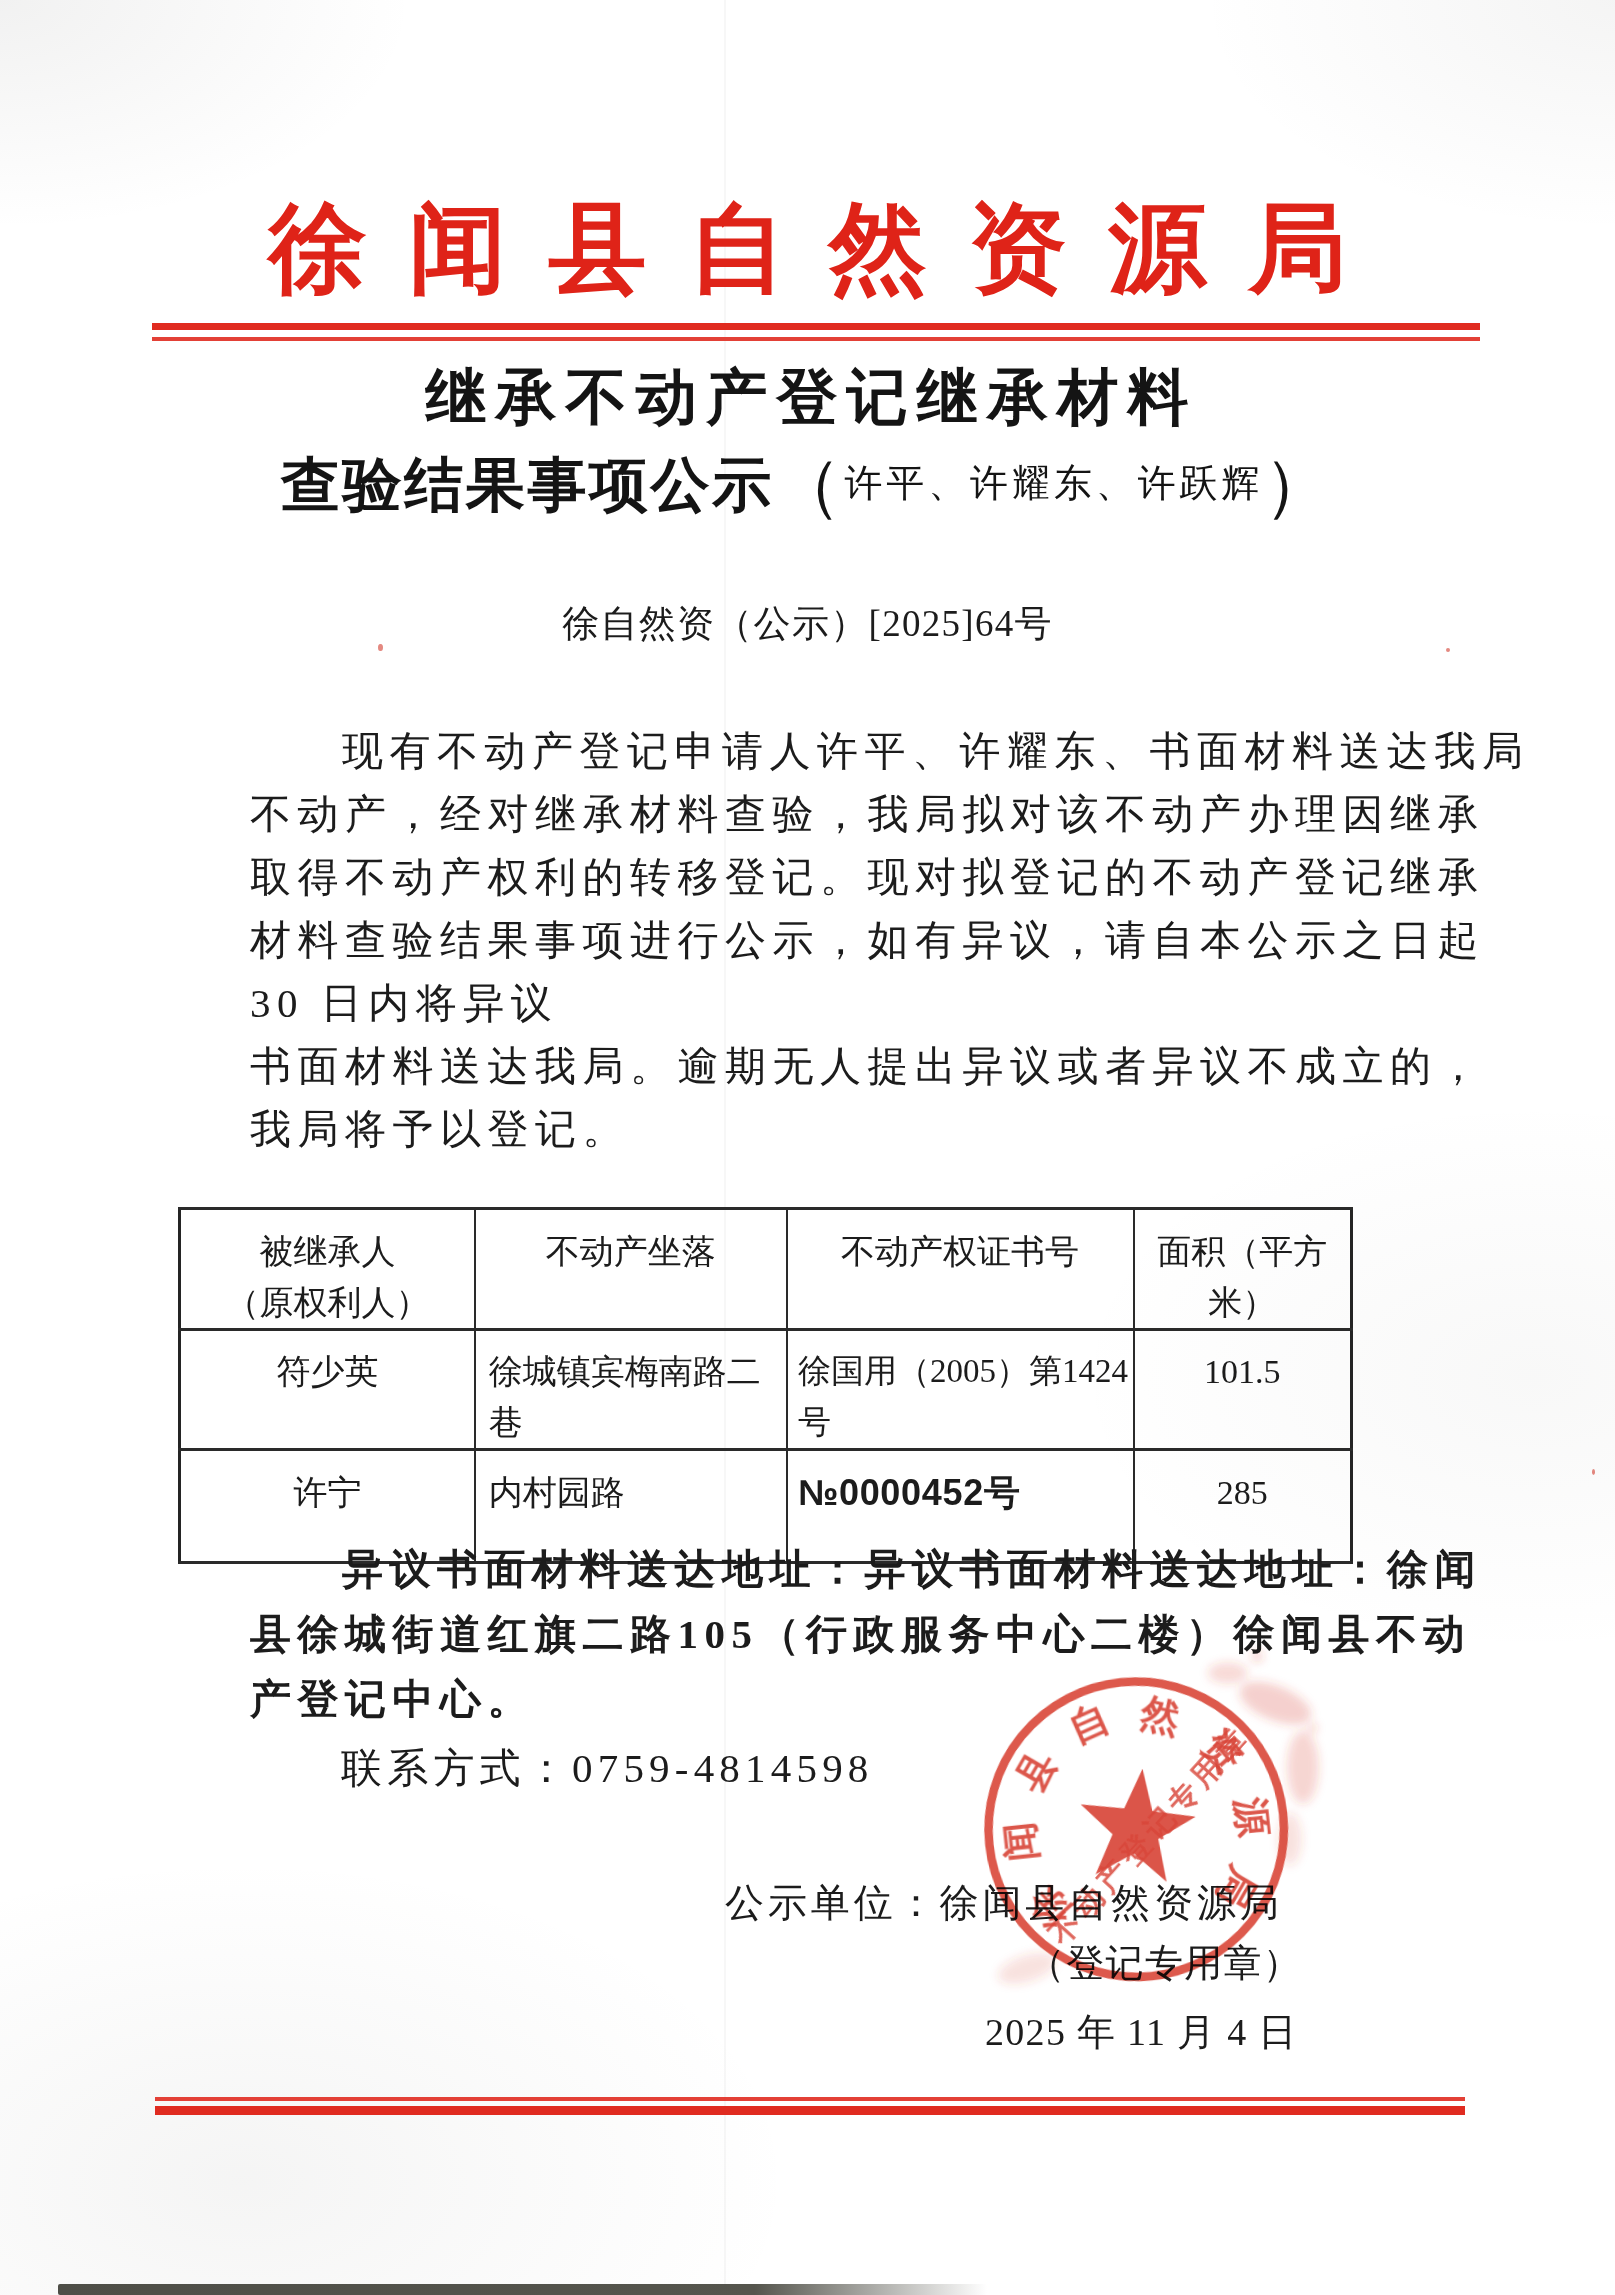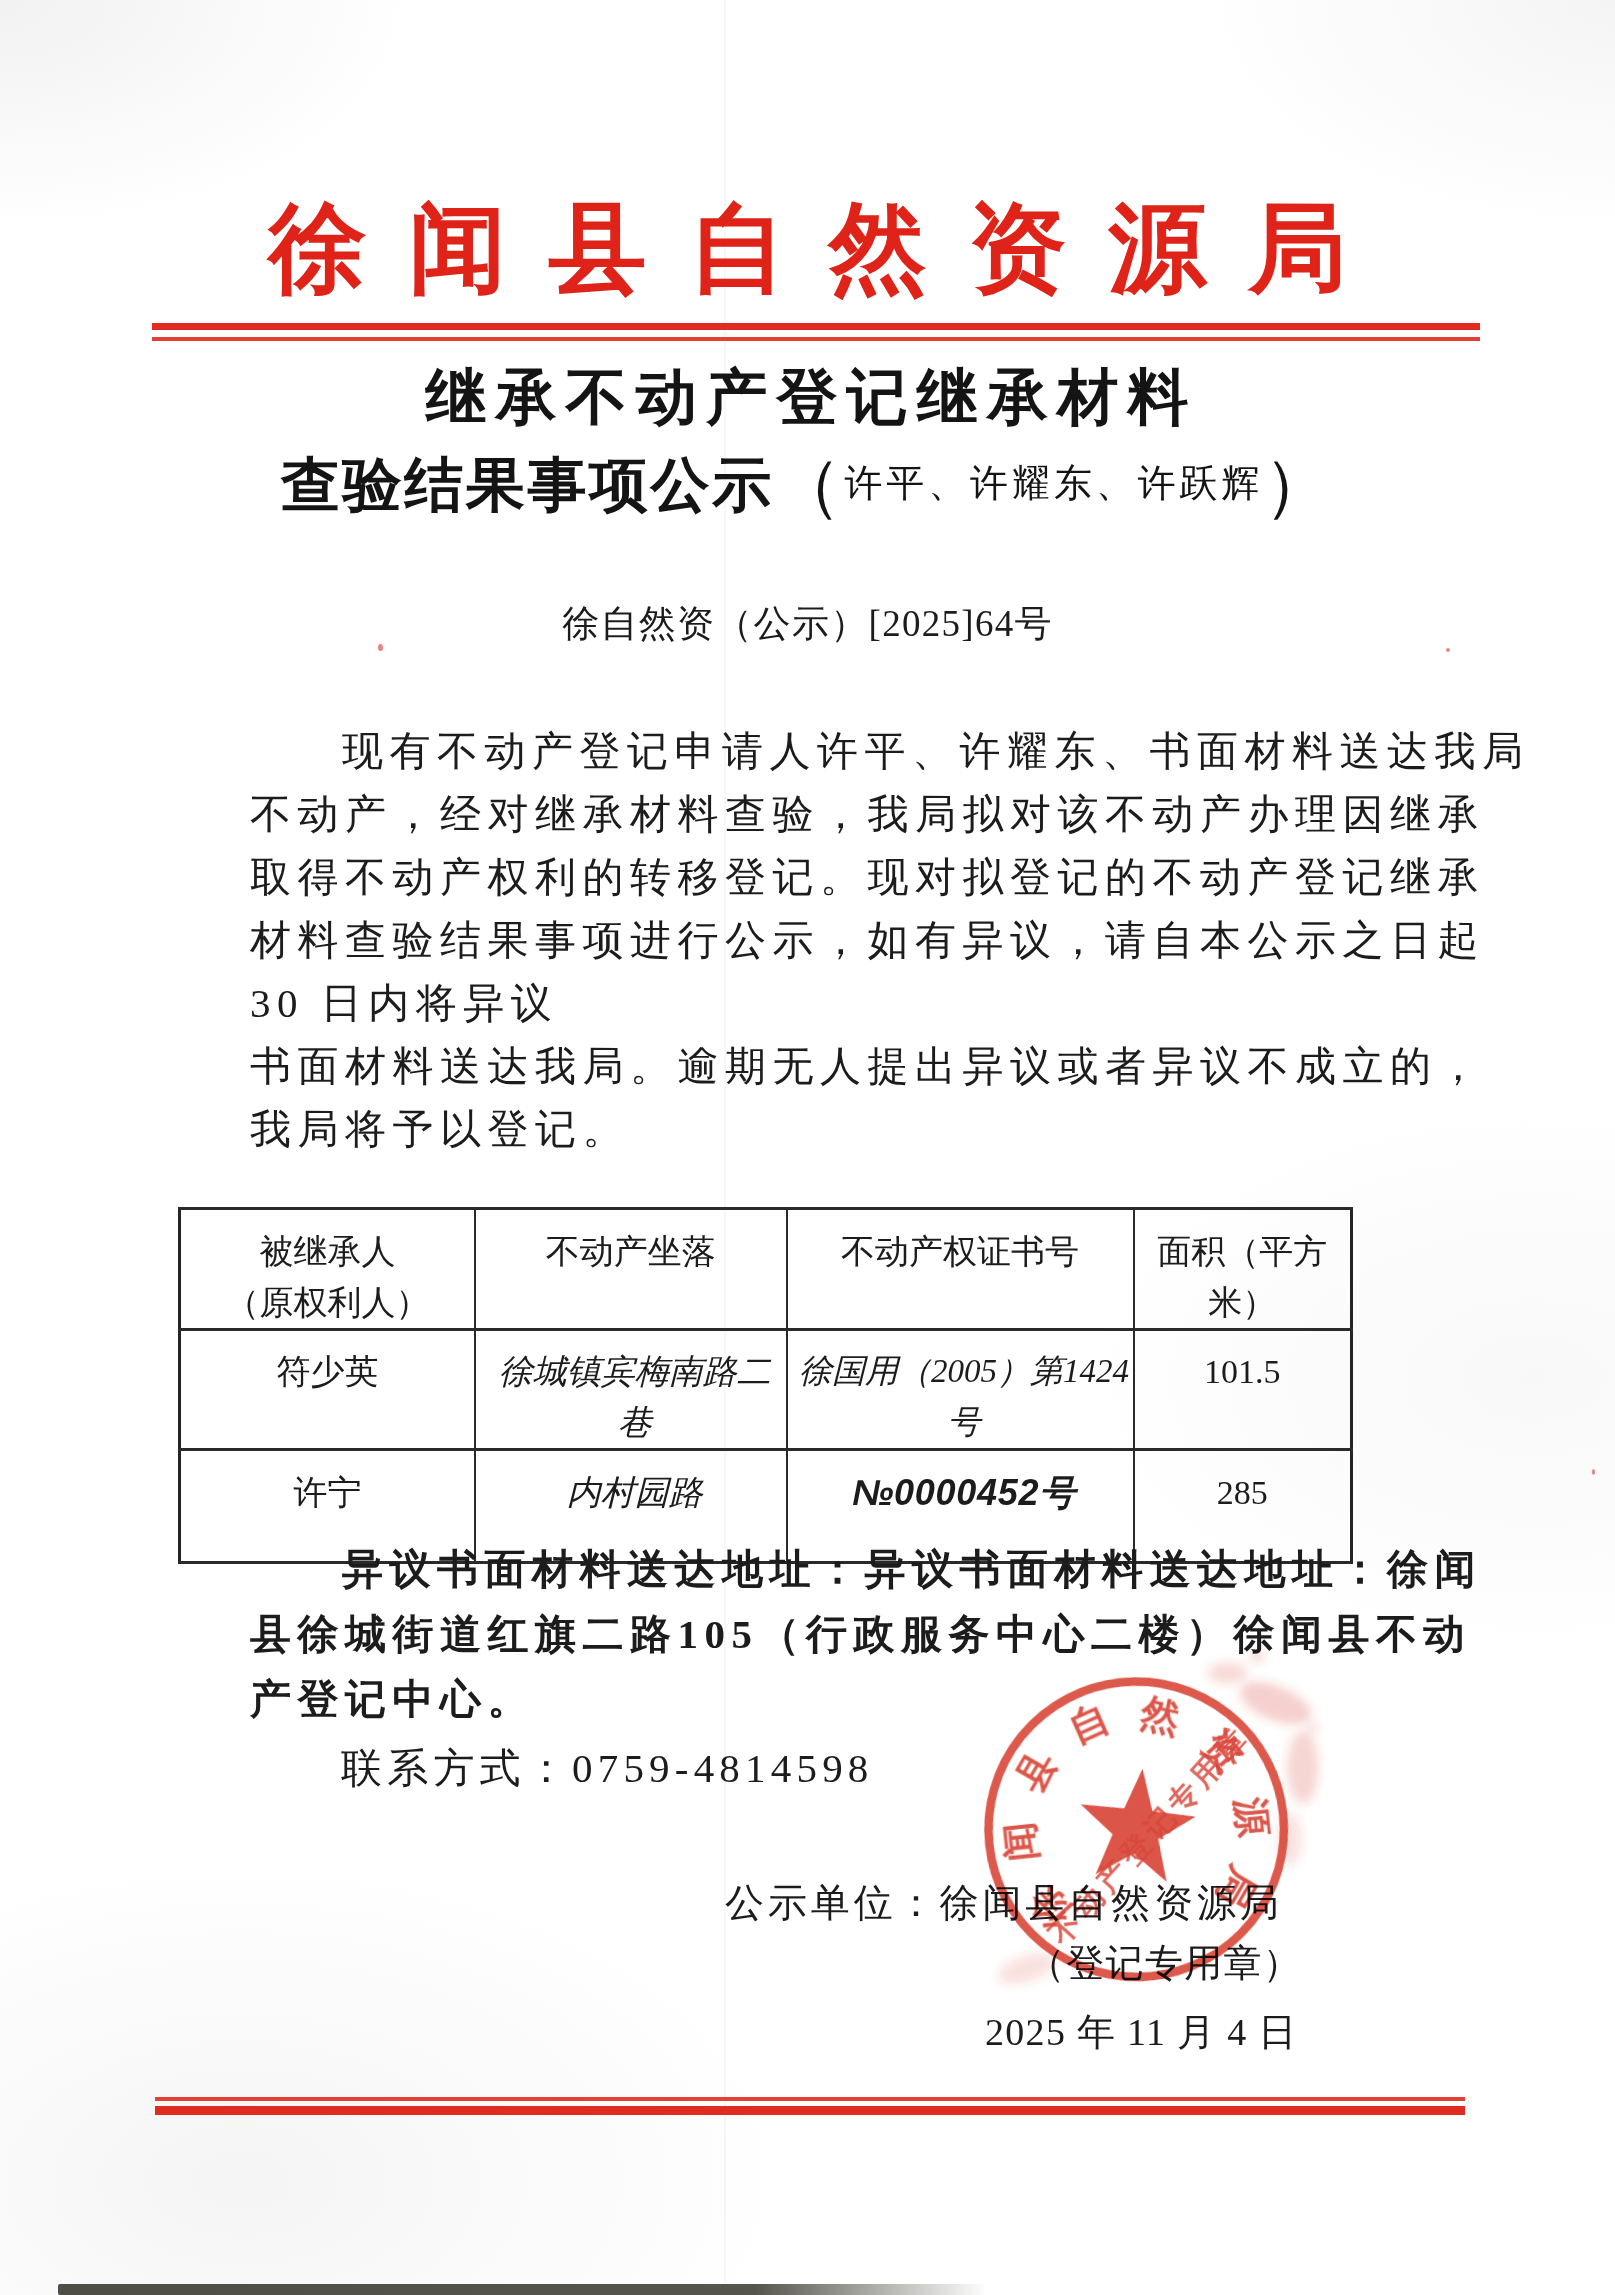--- a/index.html
+++ b/index.html
@@ -39,21 +39,21 @@
   .bodytext .line{height:63px;}
   .indent{text-indent:92px;}
 
   .doc-table{position:absolute;left:178px;top:1207px;width:1175px;height:335px;
     border-collapse:collapse;table-layout:fixed;}
   .doc-table, .doc-table th, .doc-table td{border:2px solid #2a2a2a;}
   .doc-table{border:3.9px solid #242424;}
   .doc-table th, .doc-table td{border-top-width:3.9px;border-bottom-width:3.9px;
     vertical-align:top;font-weight:normal;font-size:34px;line-height:51px;padding:15.7px 3.9px 0 3.9px;}
   .doc-table .c{text-align:center;}
-  .doc-table .l{text-align:center;padding-left:13px;padding-right:5.2px;font-style:italic;}
+  .doc-table .l{text-align:left;padding-left:13px;padding-right:5.2px;}
   .doc-table td.cert{font-size:33px;padding-left:10.5px;padding-right:2.6px;word-break:break-all;}
   .doc-table td.cert-bold{font-family:"Liberation Sans","DejaVu Sans",sans-serif;
     font-weight:700;font-size:36px;letter-spacing:0.7px;}
   .row-head{height:103px;}
   .row-1{height:115px;}
   .row-2{height:113px;}
 
   .closing{left:250px;top:1537px;width:1151px;font-size:41px;line-height:65px;letter-spacing:6.5px;}
   .closing .line{height:65px;font-weight:bold;}
   .contact{left:341px;top:1741px;font-size:41px;letter-spacing:5.2px;}

